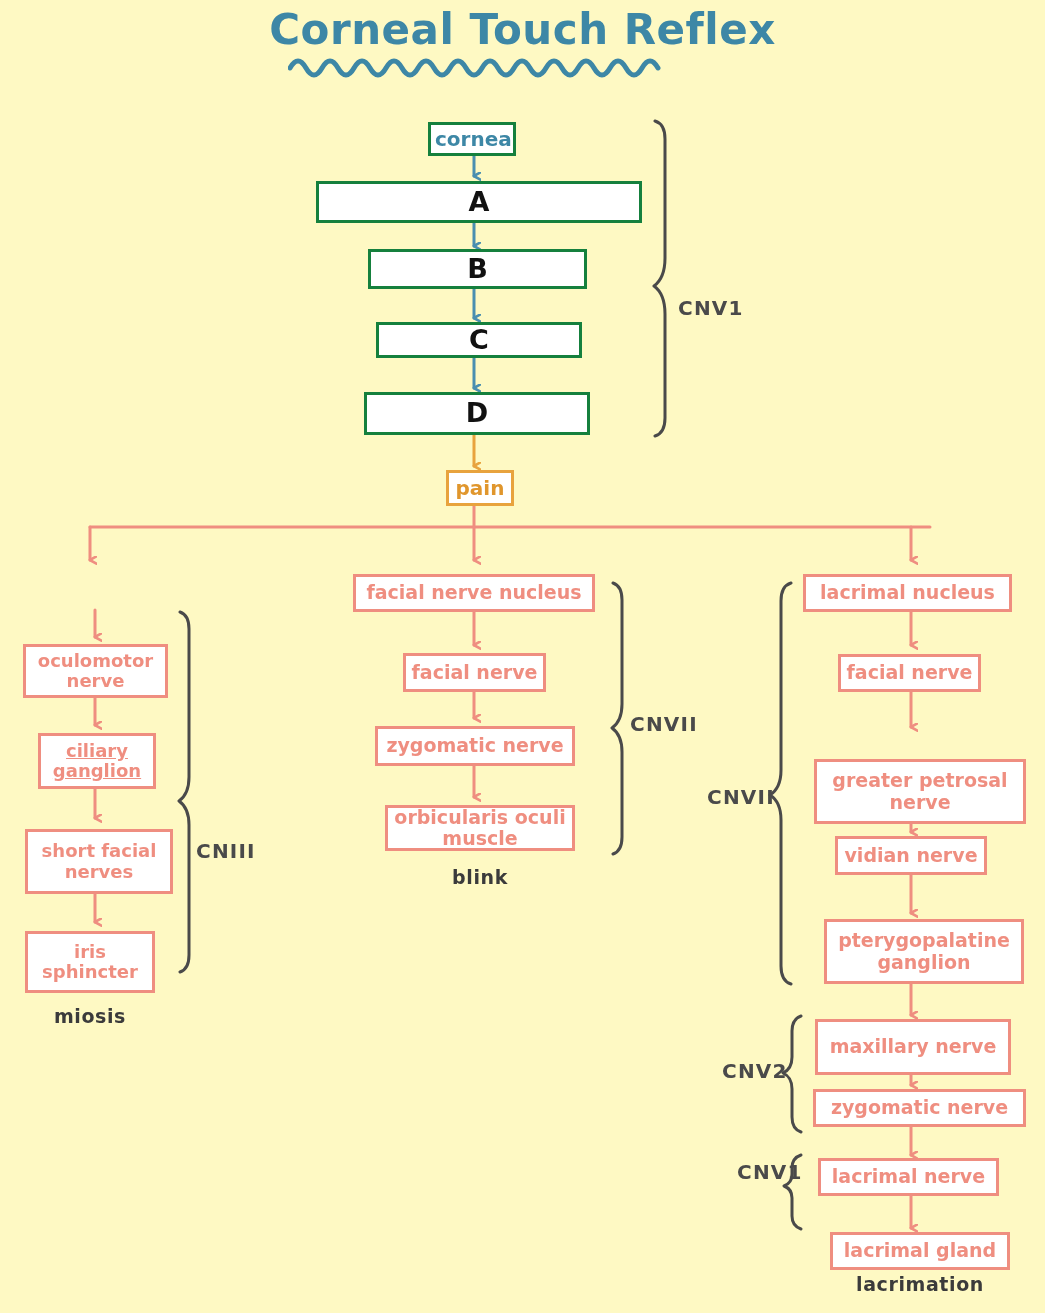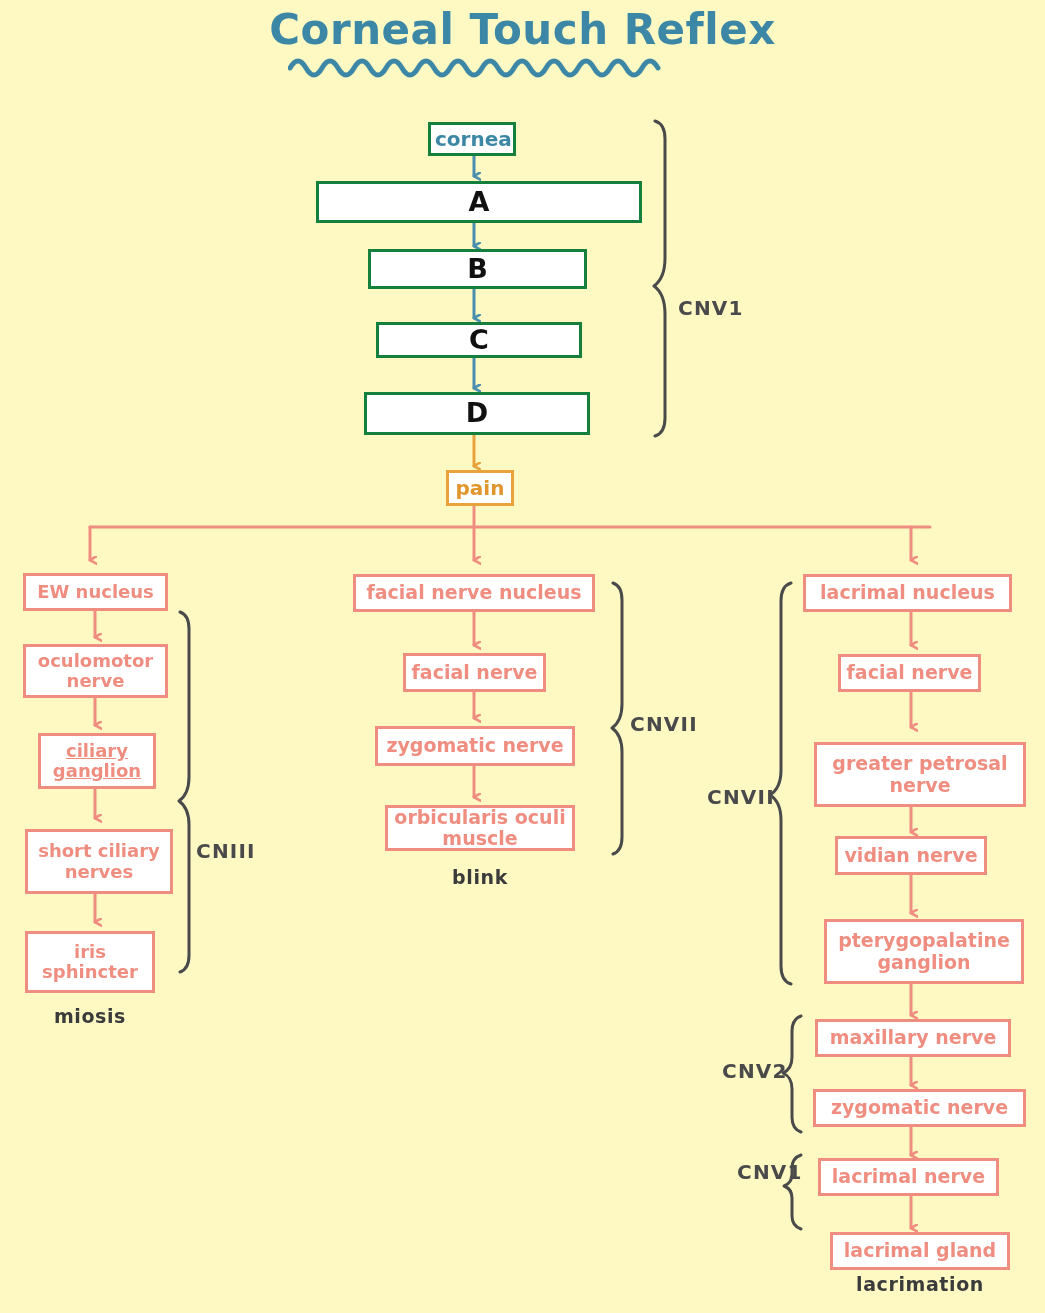--- a/index.html
+++ b/index.html
@@ -206,34 +206,31 @@
   <div class="node node-blue letter-node" style="left:364px;top:392px;width:226px;height:43px;">
     <span class="node-txt">D</span>
   </div>
 
   <div class="node node-orange" style="left:446px;top:470px;width:68px;height:36px;font-size:20px;">
     <span class="node-txt">pain</span>
   </div>
 
   <div class="cn-label" style="left:678px;top:296px;">CNV1</div>
 
-  <div class="node node-salmon" style="left:23px;top:573px;width:145px;height:38px;font-size:18px;">
-    <span class="node-txt">EW nucleus</span>
-  </div>
 
   <div class="node node-salmon" style="left:23px;top:644px;width:145px;height:54px;font-size:18px;">
     <span class="node-txt">oculomotor nerve</span>
   </div>
 
   <div class="node node-salmon" style="left:38px;top:733px;width:118px;height:56px;font-size:18px;text-decoration:underline;">
     <span class="node-txt">ciliary ganglion</span>
   </div>
 
   <div class="node node-salmon" style="left:25px;top:829px;width:148px;height:65px;font-size:18px;">
-    <span class="node-txt">short ciliary nerves</span>
+    <span class="node-txt">short facial nerves</span>
   </div>
 
   <div class="node node-salmon" style="left:25px;top:931px;width:130px;height:62px;font-size:18px;">
     <span class="node-txt">iris sphincter</span>
   </div>
 
   <div class="cn-label" style="left:196px;top:795px;margin-top:44px;">CNIII</div>
 
   <div class="outcome" style="left:25px;top:1005px;width:130px;">miosis</div>
 
@@ -258,33 +255,33 @@
   <div class="outcome" style="left:385px;top:866px;width:190px;">blink</div>
 
   <div class="node node-salmon" style="left:803px;top:574px;width:209px;height:38px;font-size:19px;">
     <span class="node-txt">lacrimal nucleus</span>
   </div>
 
   <div class="node node-salmon" style="left:838px;top:654px;width:143px;height:38px;font-size:19px;">
     <span class="node-txt">facial nerve</span>
   </div>
 
-  <div class="node node-salmon" style="left:814px;top:742px;width:212px;height:65px;font-size:19px;">
+  <div class="node node-salmon" style="left:814px;top:759px;width:212px;height:65px;font-size:19px;">
     <span class="node-txt">greater petrosal nerve</span>
   </div>
 
   <div class="node node-salmon" style="left:835px;top:836px;width:152px;height:39px;font-size:19px;">
     <span class="node-txt">vidian nerve</span>
   </div>
 
   <div class="node node-salmon" style="left:824px;top:919px;width:200px;height:65px;font-size:19px;">
     <span class="node-txt">pterygopalatine ganglion</span>
   </div>
 
-  <div class="node node-salmon" style="left:815px;top:1019px;width:196px;height:38px;font-size:19px;">
+  <div class="node node-salmon" style="left:815px;top:1019px;width:196px;height:56px;font-size:19px;">
     <span class="node-txt">maxillary nerve</span>
   </div>
 
   <div class="node node-salmon" style="left:813px;top:1089px;width:213px;height:38px;font-size:19px;">
     <span class="node-txt">zygomatic nerve</span>
   </div>
 
   <div class="node node-salmon" style="left:818px;top:1158px;width:181px;height:38px;font-size:19px;">
     <span class="node-txt">lacrimal nerve</span>
   </div>

